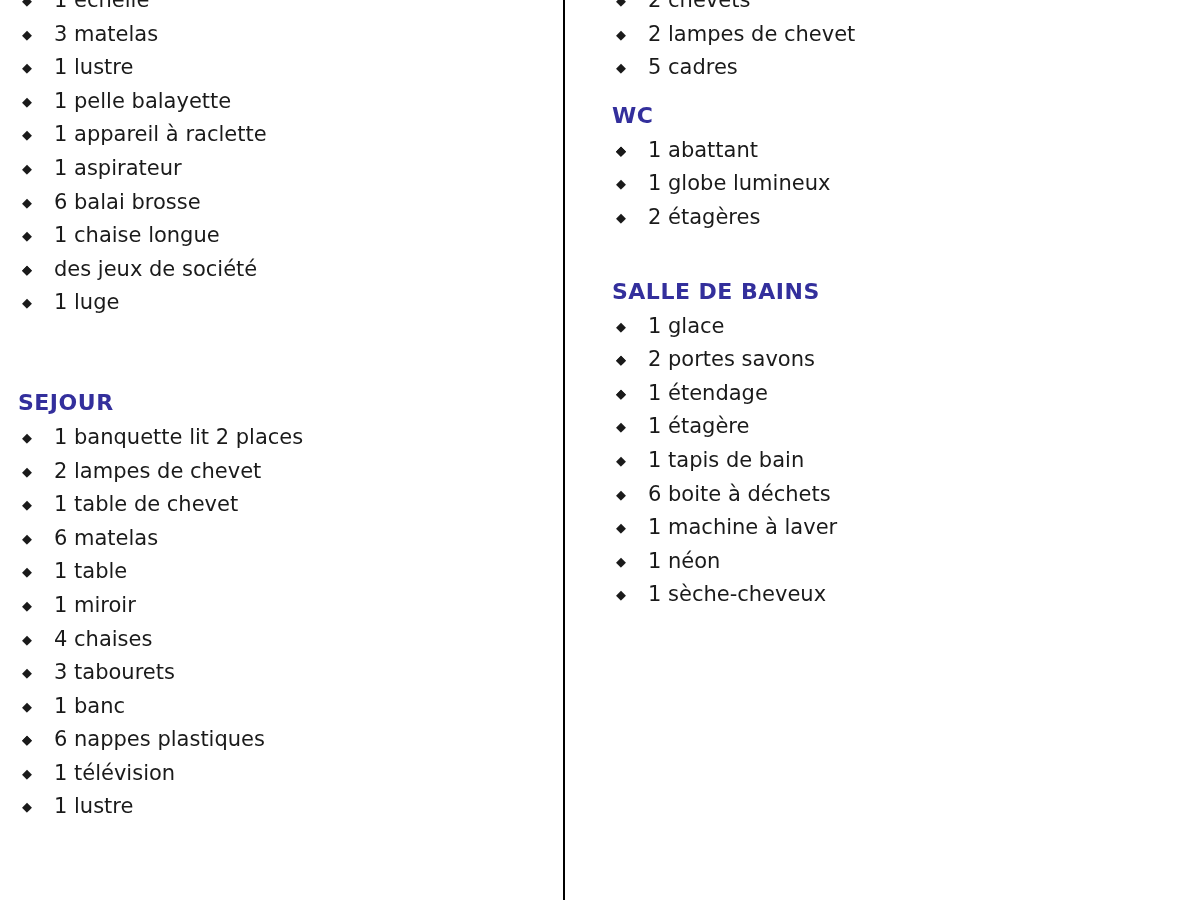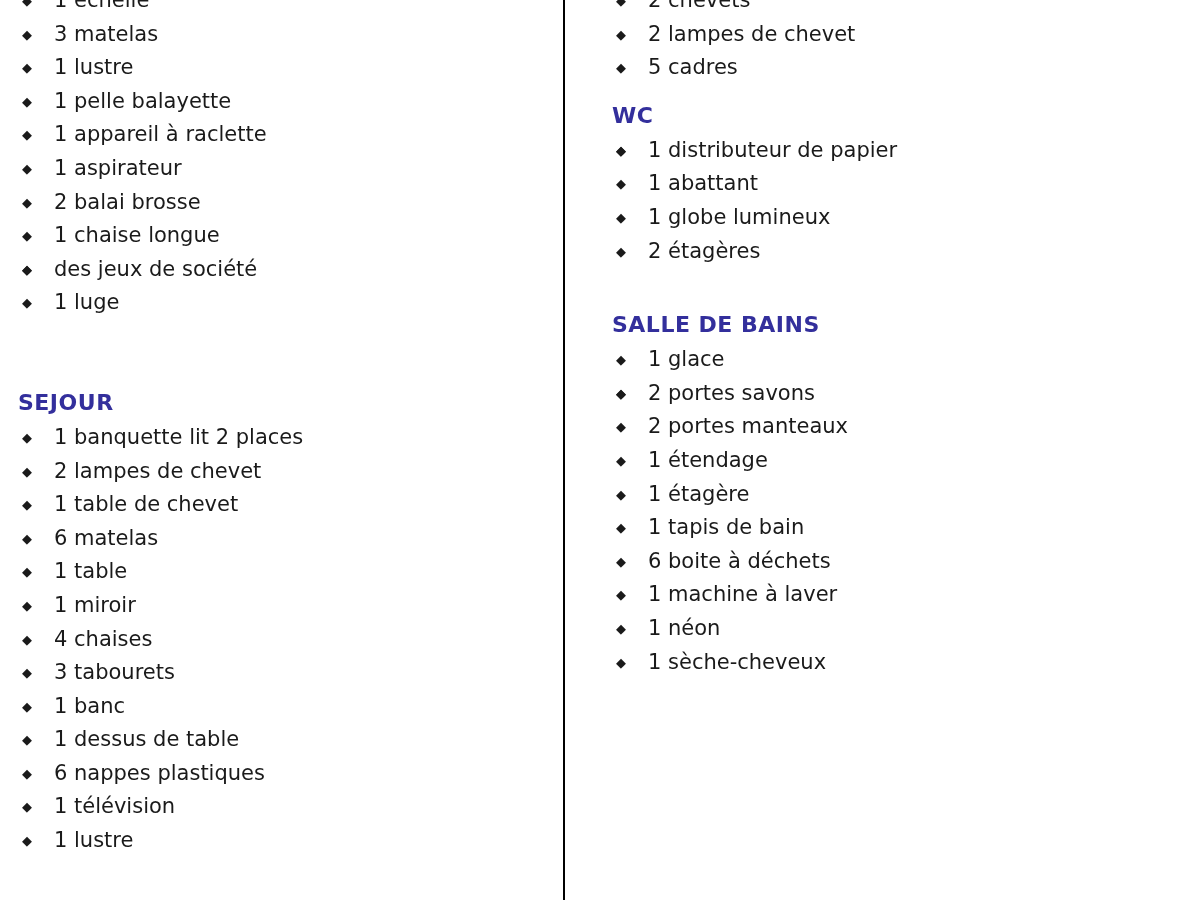--- a/index.html
+++ b/index.html
@@ -95,21 +95,21 @@
     <div class="top-clip"></div>
 
     <div class="section">
       <ul class="items">
         <li><span class="bullet">◆</span><span>1  échelle</span></li>
         <li><span class="bullet">◆</span><span>3  matelas</span></li>
         <li><span class="bullet">◆</span><span>1  lustre</span></li>
         <li><span class="bullet">◆</span><span>1 pelle balayette</span></li>
         <li><span class="bullet">◆</span><span>1 appareil à raclette</span></li>
         <li><span class="bullet">◆</span><span>1  aspirateur</span></li>
-        <li><span class="bullet">◆</span><span>2  balai brosse</span></li>
+        <li><span class="bullet">◆</span><span>6  balai brosse</span></li>
         <li><span class="bullet">◆</span><span>1 chaise longue</span></li>
         <li><span class="bullet">◆</span></li>
         <li><span class="bullet">◆</span><span>des jeux de société</span></li>
         <li><span class="bullet">◆</span><span>1 luge</span></li>
       </ul>
     </div>
 
     <div class="spacer-lg"></div>
 
     <div class="section">
@@ -117,21 +117,21 @@
       <ul class="items">
         <li><span class="bullet">◆</span><span>1 banquette lit 2  places</span></li>
         <li><span class="bullet">◆</span><span>2 lampes de chevet</span></li>
         <li><span class="bullet">◆</span><span>1 table de chevet</span></li>
         <li><span class="bullet">◆</span><span>6  matelas</span></li>
         <li><span class="bullet">◆</span><span>1 table</span></li>
         <li><span class="bullet">◆</span><span>1 miroir</span></li>
         <li><span class="bullet">◆</span><span>4 chaises</span></li>
         <li><span class="bullet">◆</span><span>3 tabourets</span></li>
         <li><span class="bullet">◆</span><span>1  banc</span></li>
-        <li><span class="bullet">◆</span><span>1  dessus de table</span></li>
+        <li><span class="bullet">◆</span></li>
         <li><span class="bullet">◆</span><span>6 nappes plastiques</span></li>
         <li><span class="bullet">◆</span><span>1  télévision</span></li>
         <li><span class="bullet">◆</span><span>1  lustre</span></li>
       </ul>
     </div>
   </div>
 
   <div class="col col-right">
     <div class="top-clip"></div>
 
@@ -142,36 +142,36 @@
         <li><span class="bullet">◆</span><span>5 cadres</span></li>
       </ul>
     </div>
 
     <div class="spacer-sm"></div>
 
     <div class="section">
       <div class="heading">WC</div>
       <ul class="items">
         <li><span class="bullet">◆</span></li>
-        <li><span class="bullet">◆</span><span>1  distributeur de papier</span></li>
+        <li><span class="bullet">◆</span></li>
         <li><span class="bullet">◆</span><span>1  abattant</span></li>
         <li><span class="bullet">◆</span><span>1  globe lumineux</span></li>
         <li><span class="bullet">◆</span><span>2 étagères</span></li>
       </ul>
     </div>
 
     <div class="spacer-md"></div>
 
     <div class="section">
       <div class="heading">SALLE DE BAINS</div>
       <ul class="items">
         <li><span class="bullet">◆</span><span>1  glace</span></li>
         <li><span class="bullet">◆</span></li>
         <li><span class="bullet">◆</span><span>2 portes savons</span></li>
-        <li><span class="bullet">◆</span><span>2   portes manteaux</span></li>
+        <li><span class="bullet">◆</span></li>
         <li><span class="bullet">◆</span><span>1  étendage</span></li>
         <li><span class="bullet">◆</span><span>1  étagère</span></li>
         <li><span class="bullet">◆</span><span>1  tapis de bain</span></li>
         <li><span class="bullet">◆</span><span>6  boite à déchets</span></li>
         <li><span class="bullet">◆</span><span>1  machine à laver</span></li>
         <li><span class="bullet">◆</span><span>1 néon</span></li>
         <li><span class="bullet">◆</span><span>1 sèche-cheveux</span></li>
       </ul>
     </div>
 

